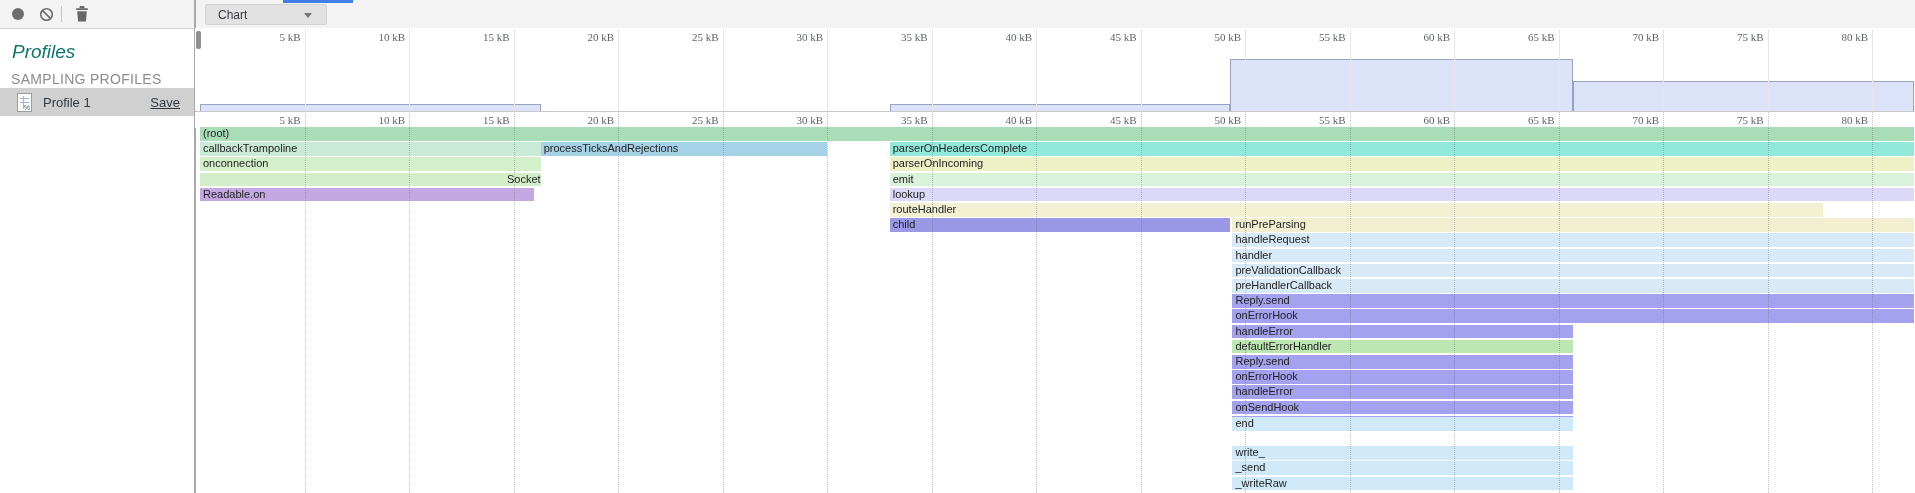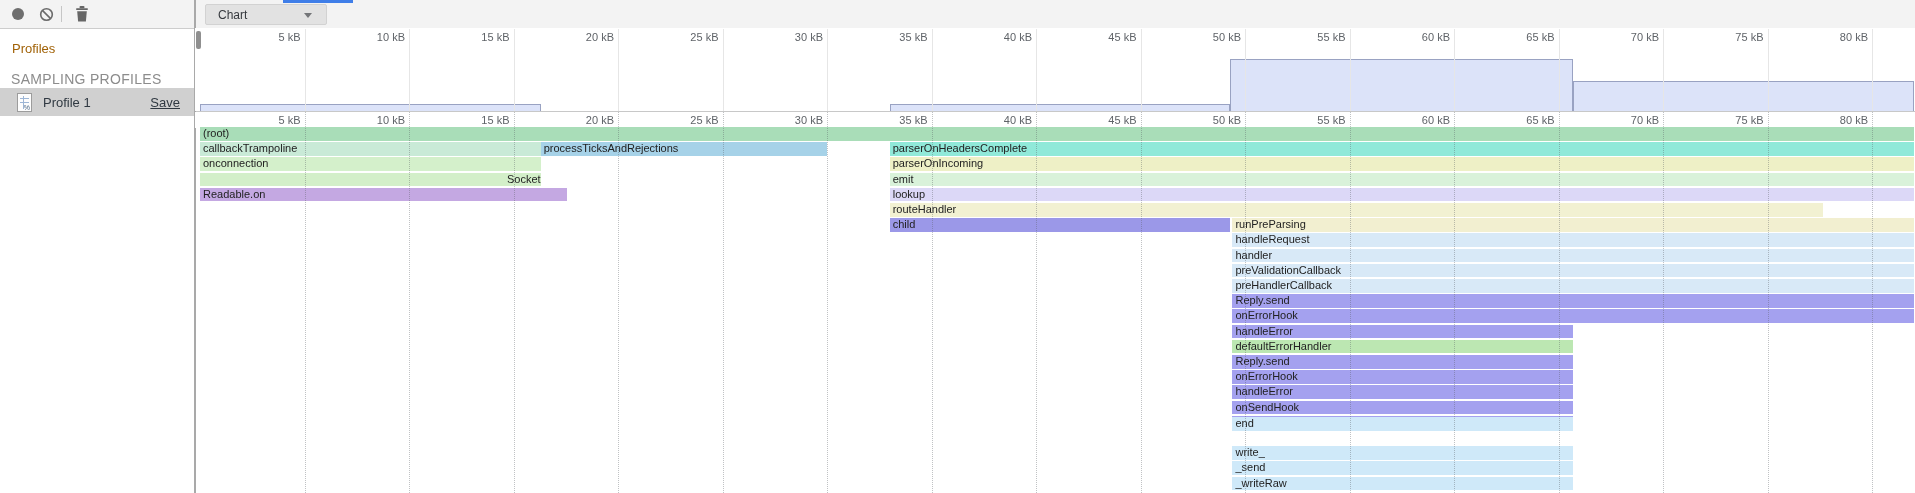--- a/index.html
+++ b/index.html
@@ -23,32 +23,32 @@
   }
   #view-select .lbl{font-size:12px;color:#35383d;padding-left:12px;}
   #view-select .caret{
     position:absolute;right:14px;top:8px;width:0;height:0;
     border-left:4px solid transparent;border-right:4px solid transparent;border-top:5px solid #737578;
   }
   #accent-line{position:absolute;left:283px;top:0;width:70px;height:3px;background:#3f7ee8;}
   
   #sidebar{position:absolute;left:0;top:29px;width:194px;height:464px;background:#fff;}
   #sidebar-divider{position:absolute;left:194px;top:0;width:2px;height:493px;background:#a9a9a9;}
-  #sidebar-title{position:absolute;left:12px;top:12px;font-size:13px;color:#a16207;}
+  #sidebar-title{position:absolute;left:12px;top:12px;font-size:19px;color:#0f766e;font-style:italic;}
   #sidebar-section{position:absolute;left:11px;top:42px;font-size:14px;color:#8c8c8c;letter-spacing:.3px;}
   #profile-row{position:absolute;left:0;top:59px;width:194px;height:28px;background:#d0d0d0;display:flex;align-items:center;cursor:pointer;}
   #profile-icon{position:relative;margin-left:17px;width:15px;height:19px;background:#fdfdfd;border:1px solid #9c9c9c;box-sizing:border-box;}
   #profile-icon .l1,#profile-icon .l2{position:absolute;left:2px;right:2px;height:1px;background:#9db6d6;}
   #profile-icon .l1{top:4px;} #profile-icon .l2{top:8px;}
   #profile-icon .v1{position:absolute;left:5px;top:2px;width:1px;bottom:2px;background:#9db6d6;}
   #profile-icon .pct{position:absolute;right:1px;bottom:0px;font-size:7px;color:#4a6785;}
   #profile-name{margin-left:11px;font-size:13px;color:#303942;}
   #profile-save{position:absolute;right:14px;font-size:13px;color:#303942;text-decoration:underline;cursor:pointer;}
   
-  .ruler-label{position:absolute;width:80px;text-align:right;font-size:11px;color:#5f6368;}
+  .ruler-label{position:absolute;width:80px;text-align:right;font-size:11px;color:#5f6368;font-family:Liberation Serif, serif;}
   .gridline-upper{position:absolute;top:29px;height:82px;width:1px;background:#e6e6e6;}
   .gridline-lower{position:absolute;top:112px;height:381px;width:0;border-left:1px dotted rgba(90,95,100,.38);}
   #ruler1{position:absolute;left:195px;top:28px;right:0;height:17px;background:#fff;}
   #ruler2{position:absolute;left:195px;top:112px;right:0;height:16px;background:#fff;}
   #overview-pane{position:absolute;left:195px;top:45px;width:1720px;height:66px;background:#fff;cursor:col-resize;}
   #overview-bottom-line{position:absolute;left:196px;top:111px;width:1719px;height:1px;background:#c8c8c8;}
   .ov-step{position:absolute;background:#dce3f9;border:1px solid #99a2c2;border-bottom:none;box-sizing:border-box;}
   #ov-grip{position:absolute;left:196px;top:31px;width:5px;height:18px;border-radius:2px;background:#8f8f8f;cursor:ew-resize;}
   
   .bar{
@@ -170,21 +170,21 @@
     </div>
   <div id="flame">
       <div class="bar" style="left: 200px; width: 1713.8px; top: 127px; background: rgb(169, 221, 184);">(root)</div>
       <div class="bar" style="left: 200px; width: 340.67px; top: 142.2px; background: rgb(201, 234, 215);">callbackTrampoline</div>
       <div class="bar" style="left: 540.67px; width: 286.33px; top: 142.2px; background: rgb(166, 210, 232);">processTicksAndRejections</div>
       <div class="bar" style="left: 889.7px; width: 1024.1px; top: 142.2px; background: rgb(144, 233, 217);">parserOnHeadersComplete</div>
       <div class="bar" style="left: 200px; width: 340.67px; top: 157.4px; background: rgb(212, 240, 203);">onconnection</div>
       <div class="bar" style="left: 889.7px; width: 1024.1px; top: 157.4px; background: rgb(238, 240, 198);">parserOnIncoming</div>
       <div class="bar" style="left: 200px; width: 340.67px; top: 172.6px; background: rgb(211, 239, 201); text-align: right;">Socket</div>
       <div class="bar" style="left: 889.7px; width: 1024.1px; top: 172.6px; background: rgb(217, 242, 218);">emit</div>
-      <div class="bar" style="left: 200px; width: 367px; top: 187.8px; background: rgb(196, 168, 226);">Readable.on</div>
+      <div class="bar" style="left: 200px; width: 334px; top: 187.8px; background: rgb(196, 168, 226);">Readable.on</div>
       <div class="bar" style="left: 889.7px; width: 1024.1px; top: 187.8px; background: rgb(220, 216, 247);">lookup</div>
       <div class="bar" style="left: 889.7px; width: 933px; top: 203px; background: rgb(242, 241, 210);">routeHandler</div>
       <div class="bar dots" style="left: 889.7px; width: 340.67px; top: 218.2px; background: rgb(155, 152, 232);">child</div>
       <div class="bar" style="left: 1232.46px; width: 681.34px; top: 218.2px; background: rgb(242, 239, 208);">runPreParsing</div>
       <div class="bar" style="left: 1232.46px; width: 681.34px; top: 233.4px; background: rgb(216, 233, 247);">handleRequest</div>
       <div class="bar" style="left: 1232.46px; width: 681.34px; top: 248.6px; background: rgb(216, 233, 247);">handler</div>
       <div class="bar" style="left: 1232.46px; width: 681.34px; top: 263.8px; background: rgb(216, 233, 247);">preValidationCallback</div>
       <div class="bar" style="left: 1232.46px; width: 681.34px; top: 279px; background: rgb(216, 233, 247);">preHandlerCallback</div>
       <div class="bar" style="left: 1232.46px; width: 681.34px; top: 294.2px; background: rgb(164, 161, 239);">Reply.send</div>
       <div class="bar" style="left: 1232.46px; width: 681.34px; top: 309.4px; background: rgb(164, 161, 239);">onErrorHook</div>

